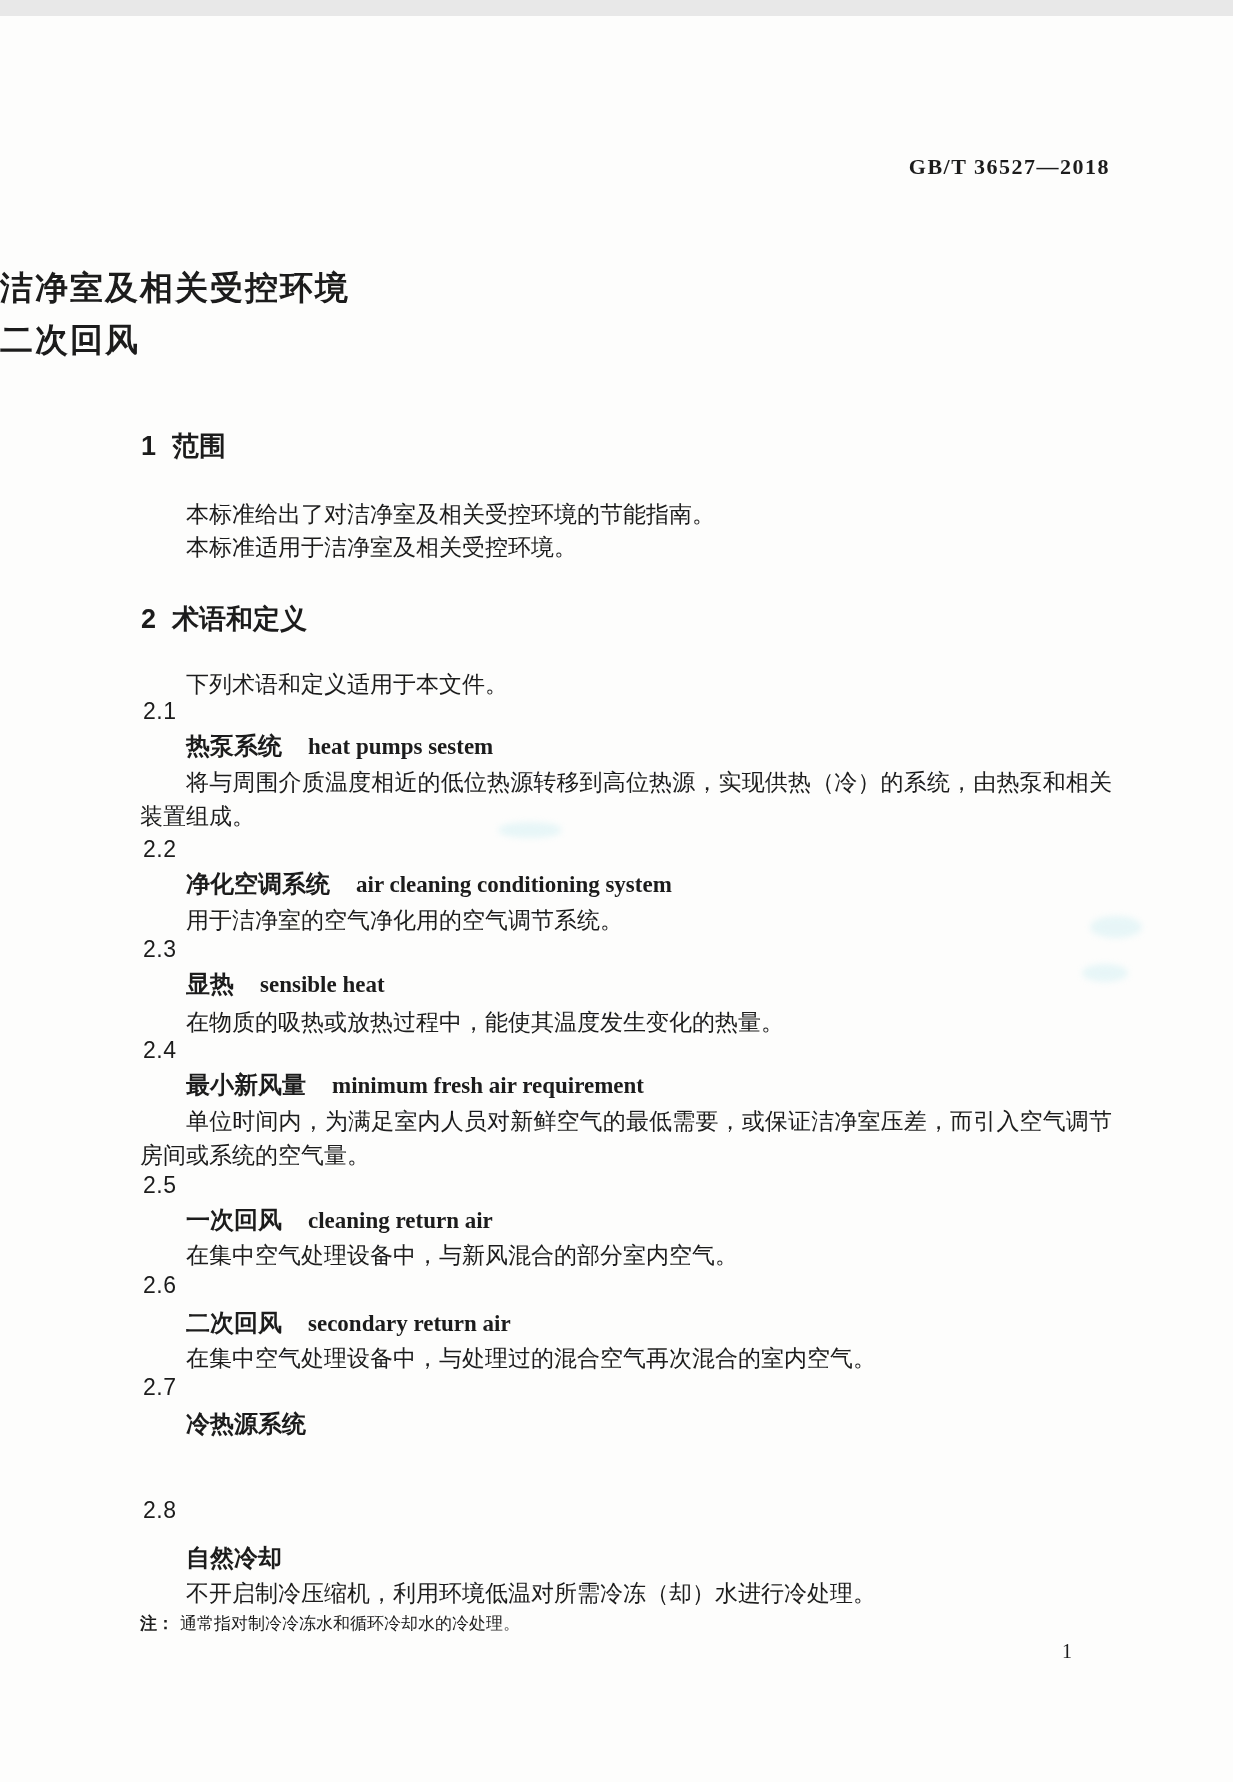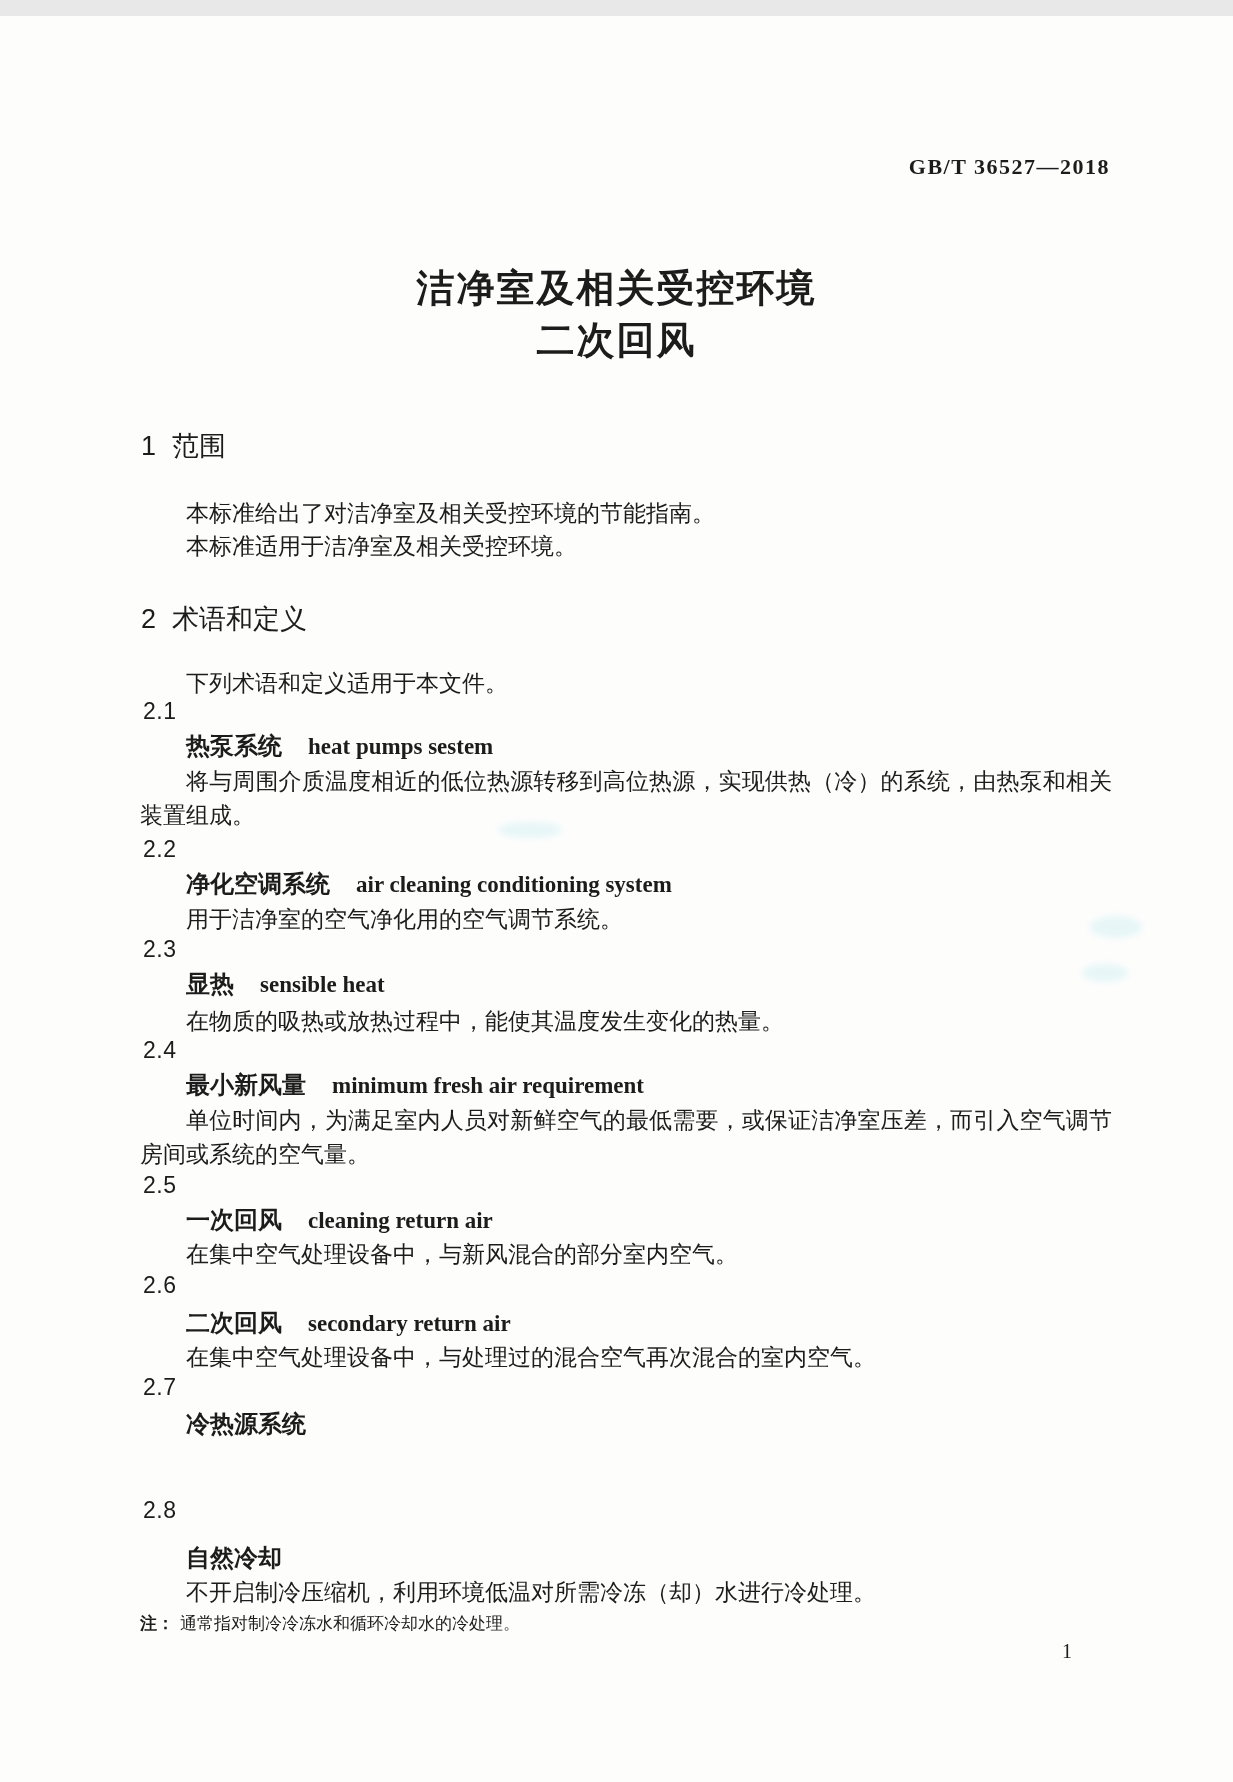--- a/index.html
+++ b/index.html
@@ -22,45 +22,44 @@
     font-family: "Liberation Serif", serif;
     font-weight: bold;
     font-size: 22px;
     letter-spacing: 1.5px;
   }
   .doc-title {
     position: absolute;
     top: 246px;
     left: 0;
     width: 100%;
-    text-align: center;
     font-family: "Liberation Sans", sans-serif;
     font-weight: bold;
-    font-size: 38px;
+    font-size: 33px;
     line-height: 52px;
     letter-spacing: 2px;
   }
   .sec-heading {
     position: absolute;
     left: 141px;
     font-family: "Liberation Sans", sans-serif;
-    font-weight: normal;
+    font-weight: bold;
     font-size: 27px;
     white-space: nowrap;
   }
   .sec-heading .sec-num { display: inline-block; margin-right: 16px; }
   .body-par {
     position: absolute;
     left: 140px;
     width: 972px;
     font-size: 23px;
     line-height: 34px;
     text-align: justify;
     text-indent: 46px;
-    font-family: Liberation Serif, serif;
+    font-family: Liberation Sans, sans-serif;
   }
   .term-num {
     position: absolute;
     left: 143px;
     font-family: "Liberation Sans", sans-serif;
     font-size: 23px;
     letter-spacing: 0.5px;
   }
   .term-head {
     position: absolute;

